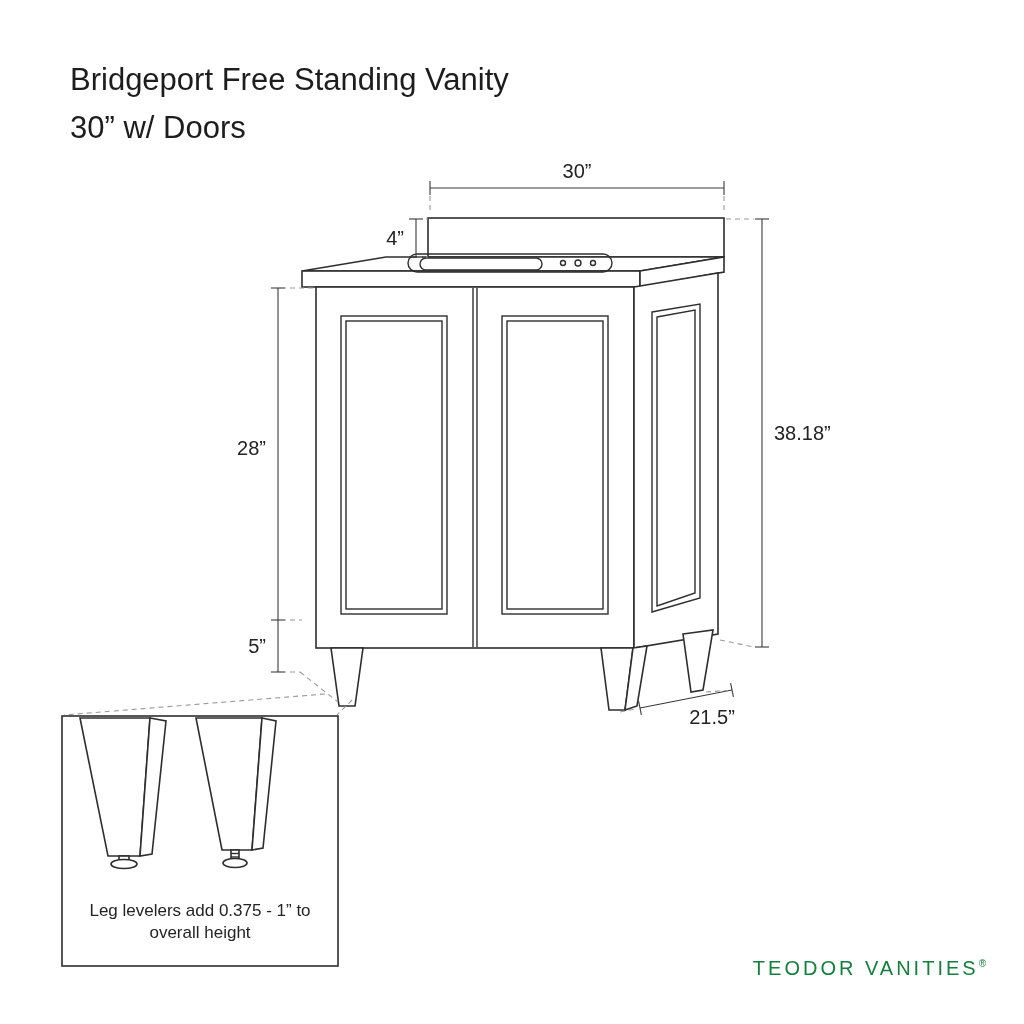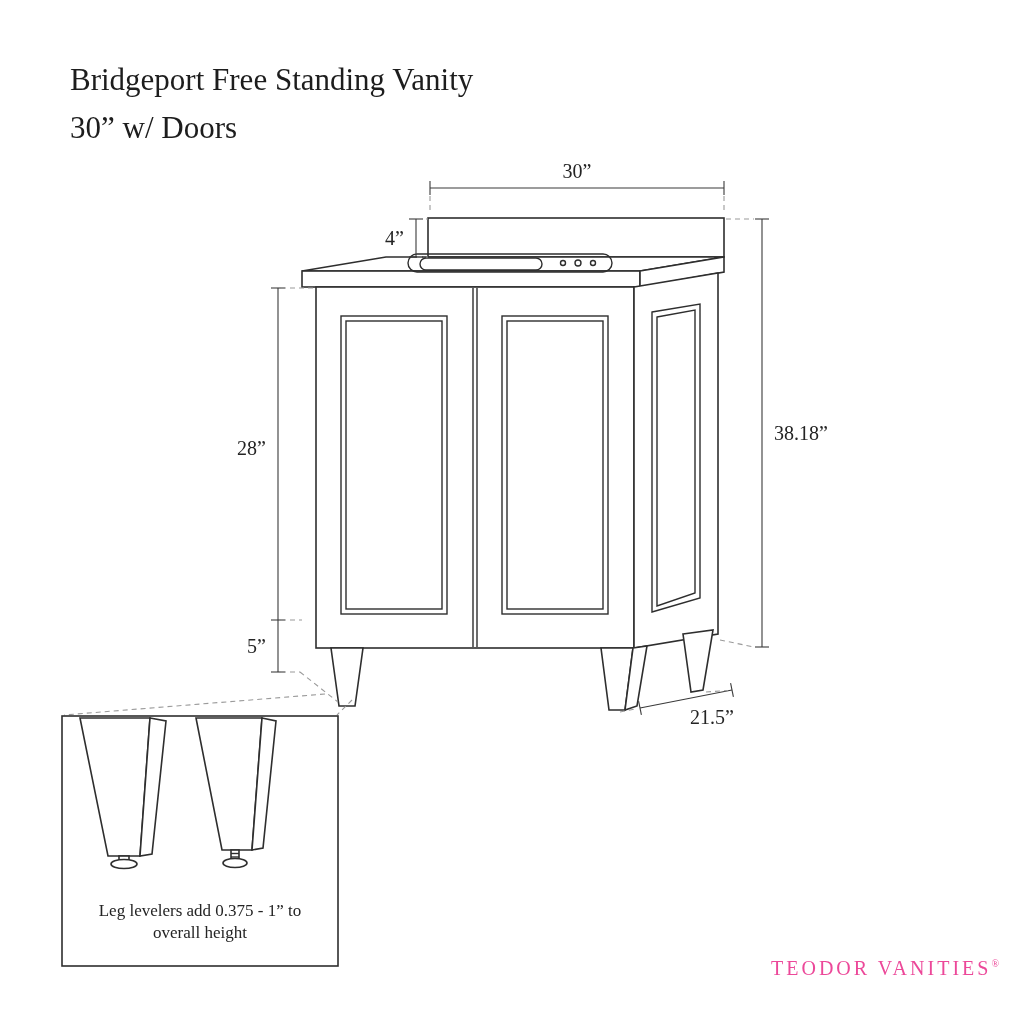--- a/index.html
+++ b/index.html
@@ -1,35 +1,35 @@
 <!DOCTYPE html>
 <html><head>
 <meta charset="utf-8">
 <style>
   html,body{margin:0;padding:0;background:#ffffff;}
   .canvas{
     position:relative;
     width:1024px;height:1024px;
     background:#ffffff;
-    font-family:Liberation Serif, serif;
+    font-family:Liberation Sans, sans-serif;
     overflow:hidden;
   }
   svg{position:absolute;left:0;top:0;}
   
   .ln{stroke:#2e2e2e;stroke-width:1.6;fill:#ffffff;stroke-linejoin:miter;}
   .ln-open{stroke:#2e2e2e;stroke-width:1.4;fill:none;stroke-linejoin:miter;}
   .dim{stroke:#3a3a3a;stroke-width:1.1;fill:none;}
   .dash{stroke:#9a9a9a;stroke-width:1.1;stroke-dasharray:5 4;fill:none;}
   
   .t-title{font-size:31px;fill:#1d1d1d;font-weight:400;}
   .t-dim{font-size:20px;fill:#242424;}
   .t-note{font-size:17px;fill:#242424;}
   .brand{
-    position:absolute;right:25px;bottom:44px;
-    font-size:20px;letter-spacing:3px;color:#ec4899;
+    position:absolute;right:38px;bottom:44px;
+    font-size:20px;letter-spacing:3px;color:#15803d;
     font-weight:400;white-space:nowrap;
   }
   .brand .reg{font-size:10px;vertical-align:super;letter-spacing:0;}
 </style>
 </head>
 <body>
 
 <div class="canvas">
 
   <svg width="1024" height="1024" viewBox="0 0 1024 1024">

